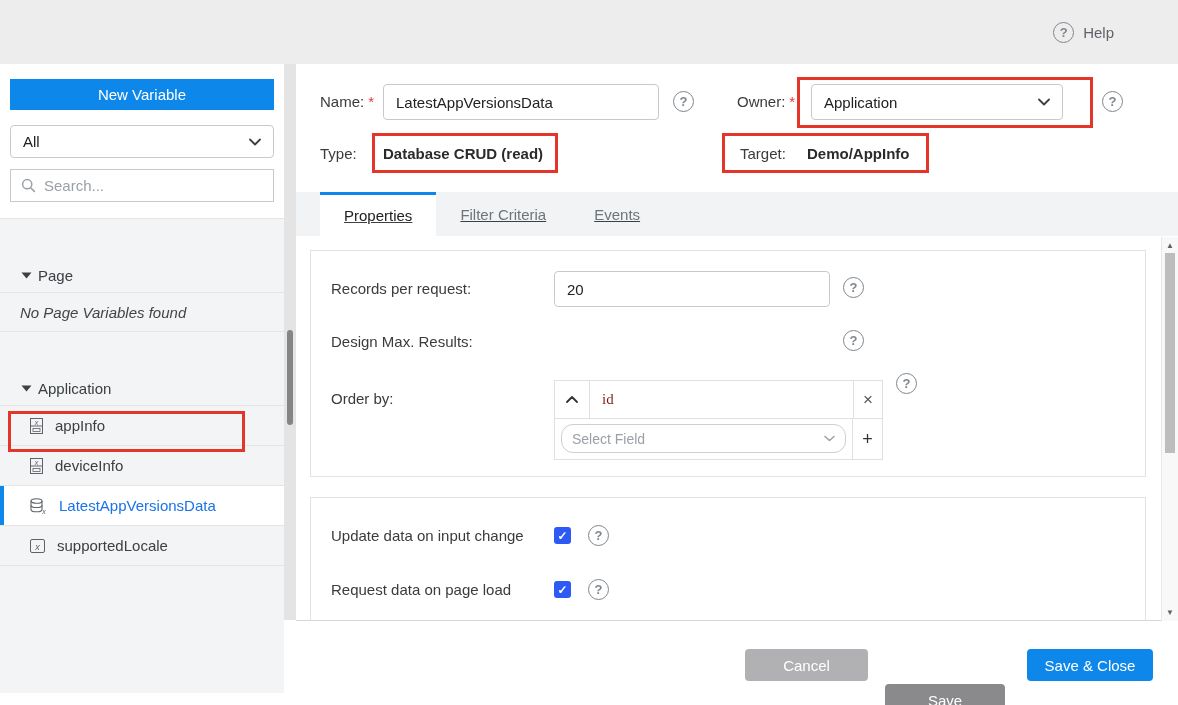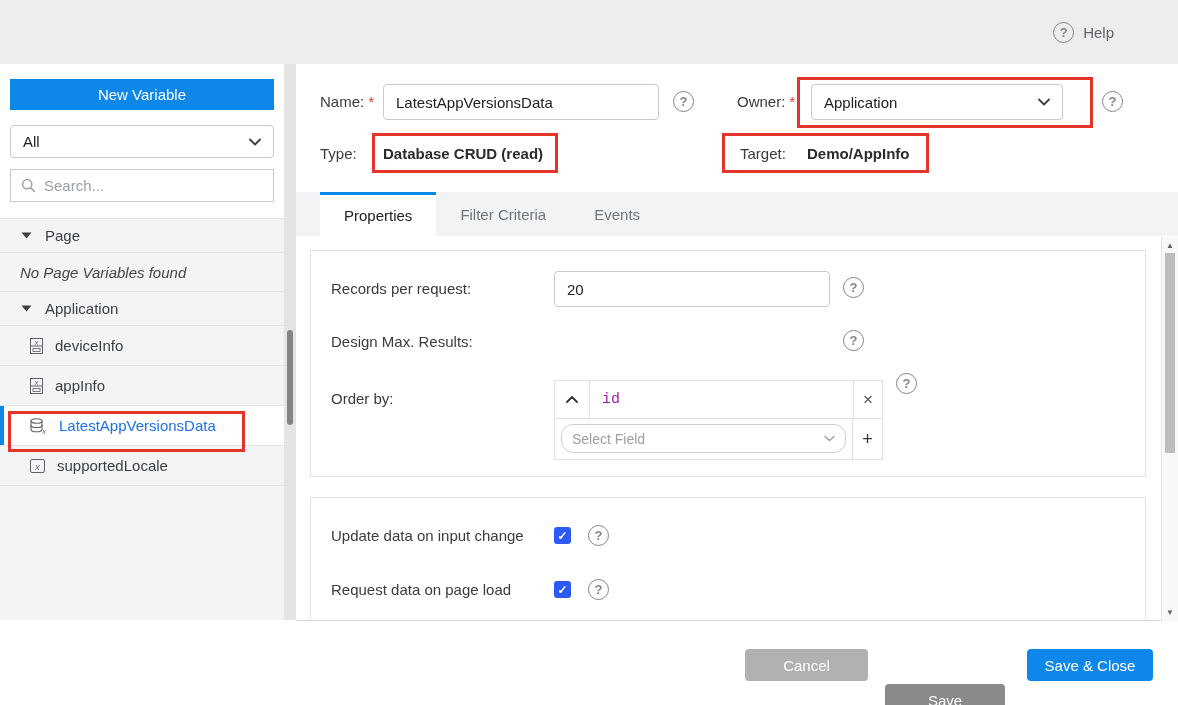--- a/index.html
+++ b/index.html
@@ -22,21 +22,21 @@
   .side-select { position:absolute; left:10px; top:61px; width:264px; height:33px; background:#fff;
       border:1px solid #c9c9c9; border-radius:4px; display:flex; align-items:center; padding:0 12px; font-size:15px; color:#222; cursor:pointer; }
   .side-select .chev { margin-left:auto; }
   .side-search { position:absolute; left:10px; top:105px; width:264px; height:33px; background:#fff;
       border:1px solid #c9c9c9; border-radius:0; display:flex; align-items:center; padding:0 10px; }
   .side-search input { border:none; outline:none; font-size:15px; color:#222; width:100%; margin-left:8px; font-family:inherit; }
   .side-search input::placeholder { color:#9aa0a6; }
 
   .tree { position:absolute; left:0; top:154px; width:284px; height:402px; background:#f3f4f6; border-top:1px solid #e2e4e6; }
   .tree-row { position:relative; display:flex; align-items:center; border-bottom:1px solid #e2e4e6; background:#f3f4f6; font-size:15px; color:#3c4043; cursor:pointer; }
-  .tree-group { height:34px; padding-left:21px; gap:13px; }
+  .tree-group { height:34px; padding-left:21px; gap:6px;margin-top:40px; }
   .tree-empty { height:39px; padding-left:20px; font-style:italic; color:#444; cursor:default; }
   .tree-item { height:40px; padding-left:30px; gap:12px; }
   .tree-item.selected { background:#fff; }
   .tree-item.selected .sel-bar { position:absolute; left:0; top:0; width:4px; height:100%; background:#0d87e9; }
   .tree-item.selected .tree-label { color:#1a73e8; }
   .tree-filler { height:127px; background:#f3f4f6; }
 
   .side-scrollbar { position:absolute; left:284px; top:64px; width:12px; height:556px; background:#e4e4e5; }
   .side-scroll-thumb { position:absolute; left:3px; top:266px; width:6px; height:95px; background:#858585; border-radius:3px; }
 
@@ -53,41 +53,41 @@
   .owner-select    { position:absolute; left:515px; top:20px; width:252px; height:36px; background:#fff; border:1px solid #c9c9c9;
                      border-radius:4px; display:flex; align-items:center; padding:0 12px; font-size:15px; color:#222; cursor:pointer; }
   .owner-select .chev { margin-left:auto; }
   .owner-help      { position:absolute; left:806px; top:27px; }
   .type-label   { position:absolute; left:24px;  top:71px; line-height:38px; }
   .type-value   { position:absolute; left:87px;  top:71px; line-height:38px; font-size:15px; font-weight:bold; color:#2b2b2b; }
   .target-label { position:absolute; left:444px; top:71px; line-height:38px; }
   .target-value { position:absolute; left:511px; top:71px; line-height:38px; font-size:15px; font-weight:bold; color:#2b2b2b; }
 
   
-  .tabstrip { position:absolute; left:0; top:128px; width:882px; height:44px; background:#f1f3f4; display:flex; padding-left:24px; }
+  .tabstrip { position:absolute; left:0; top:128px; width:882px; height:44px; background:#f1f3f4; display:flex; padding-left:24px;text-decoration:underline; }
   .tab { height:44px; padding:0 24px; display:flex; align-items:center; font-size:15px; color:#6f7478; cursor:pointer; }
   .tab.active { background:#fff; border-top:3px solid #0d87e9; color:#212121; }
 
   
   .scrollregion { position:absolute; left:0; top:172px; width:882px; height:385px; overflow:hidden; border-bottom:1px solid #d8d8d8; background:#fff; }
   .panel { position:absolute; left:14px; width:836px; background:#fff; border:1px solid #e2e2e2;padding-left:40px; }
   .panel-1 { top:14px; height:227px; }
   .panel-2 { top:261px; height:170px; }
   .prow-label { position:absolute; left:20px; font-size:15px; color:#3b3b3b; }
   .records-label { top:20px; line-height:36px; }
   .records-input { position:absolute; left:243px; top:20px; width:276px; height:36px; }
   .records-help  { position:absolute; left:532px; top:26px; }
   .design-label  { top:73px; line-height:36px; }
   .design-input  { position:absolute; left:243px; top:73px; width:276px; height:36px; }
   .design-help   { position:absolute; left:532px; top:79px; }
   .order-label   { top:129px; line-height:38px; }
   .orderby { position:absolute; left:243px; top:129px; width:329px; border:1px solid #e0e0e0; }
   .ob-row1 { display:flex; height:38px; border-bottom:1px solid #e0e0e0; }
   .ob-sort { width:35px; display:flex; align-items:center; justify-content:center; border-right:1px solid #e0e0e0; cursor:pointer; }
-  .ob-field { flex:1; border:none; outline:none; font-size:15px; color:#a21caf; padding:0 12px; font-family:Liberation Mono, monospace; }
+  .ob-field { flex:1; border:none; outline:none; font-size:15px; color:#7f1d1d; padding:0 12px; font-family:Liberation Serif, serif; }
   .ob-x { width:29px; display:flex; align-items:center; justify-content:center; border-left:1px solid #e0e0e0;
           font-size:17px; color:#555; cursor:pointer; }
   .ob-row2 { display:flex; height:40px; }
   .ob-selectwrap { flex:1; padding:5px 6px 6px 6px; border-right:1px solid #e0e0e0; }
   .ob-select { height:29px; border:1px solid #cfcfcf; border-radius:12px; display:flex; align-items:center; padding:0 10px;
                font-size:14px; color:#9aa0a6; cursor:pointer; }
   .ob-select .chev { margin-left:auto; }
   .ob-plus { width:29px; display:flex; align-items:center; justify-content:center; font-size:18px; color:#333; cursor:pointer; }
   .order-help { position:absolute; left:585px; top:122px; }
 
@@ -177,33 +177,33 @@
 
       <div class="tree-row tree-item">
         <span class="icon">
           <svg width="13" height="16" viewBox="0 0 13 16">
               <rect x="0.5" y="0.5" width="12" height="15" fill="none" stroke="#5f6368"></rect>
               <line x1="0.5" y1="8" x2="12.5" y2="8" stroke="#5f6368"></line>
               <text x="6.5" y="6.5" font-size="7" font-style="italic" text-anchor="middle" fill="#5f6368">x</text>
               <rect x="3" y="10.5" width="7" height="3" fill="none" stroke="#5f6368" stroke-width="0.8"></rect>
             </svg>
         </span>
-        <span class="tree-label">deviceInfo</span>
+        <span class="tree-label">appInfo</span>
       </div>
 
       <div class="tree-row tree-item">
         <span class="icon">
           <svg width="13" height="16" viewBox="0 0 13 16">
               <rect x="0.5" y="0.5" width="12" height="15" fill="none" stroke="#5f6368"></rect>
               <line x1="0.5" y1="8" x2="12.5" y2="8" stroke="#5f6368"></line>
               <text x="6.5" y="6.5" font-size="7" font-style="italic" text-anchor="middle" fill="#5f6368">x</text>
               <rect x="3" y="10.5" width="7" height="3" fill="none" stroke="#5f6368" stroke-width="0.8"></rect>
             </svg>
         </span>
-        <span class="tree-label">appInfo</span>
+        <span class="tree-label">deviceInfo</span>
       </div>
 
       <div class="tree-row tree-item selected">
         <span class="sel-bar"></span>
         <span class="icon">
           <svg width="17" height="16" viewBox="0 0 17 16">
               <ellipse cx="6.5" cy="3" rx="5.5" ry="2.3" fill="none" stroke="#5f6368" stroke-width="1.1"></ellipse>
               <path d="M1,3 L1,11.5 A5.5,2.3 0 0 0 12,11.5 L12,3" fill="none" stroke="#5f6368" stroke-width="1.1"></path>
               <path d="M1,7.2 A5.5,2.3 0 0 0 12,7.2" fill="none" stroke="#5f6368" stroke-width="1.1"></path>
               <text x="14" y="15.5" font-size="7" font-style="italic" text-anchor="middle" fill="#5f6368">x</text>

